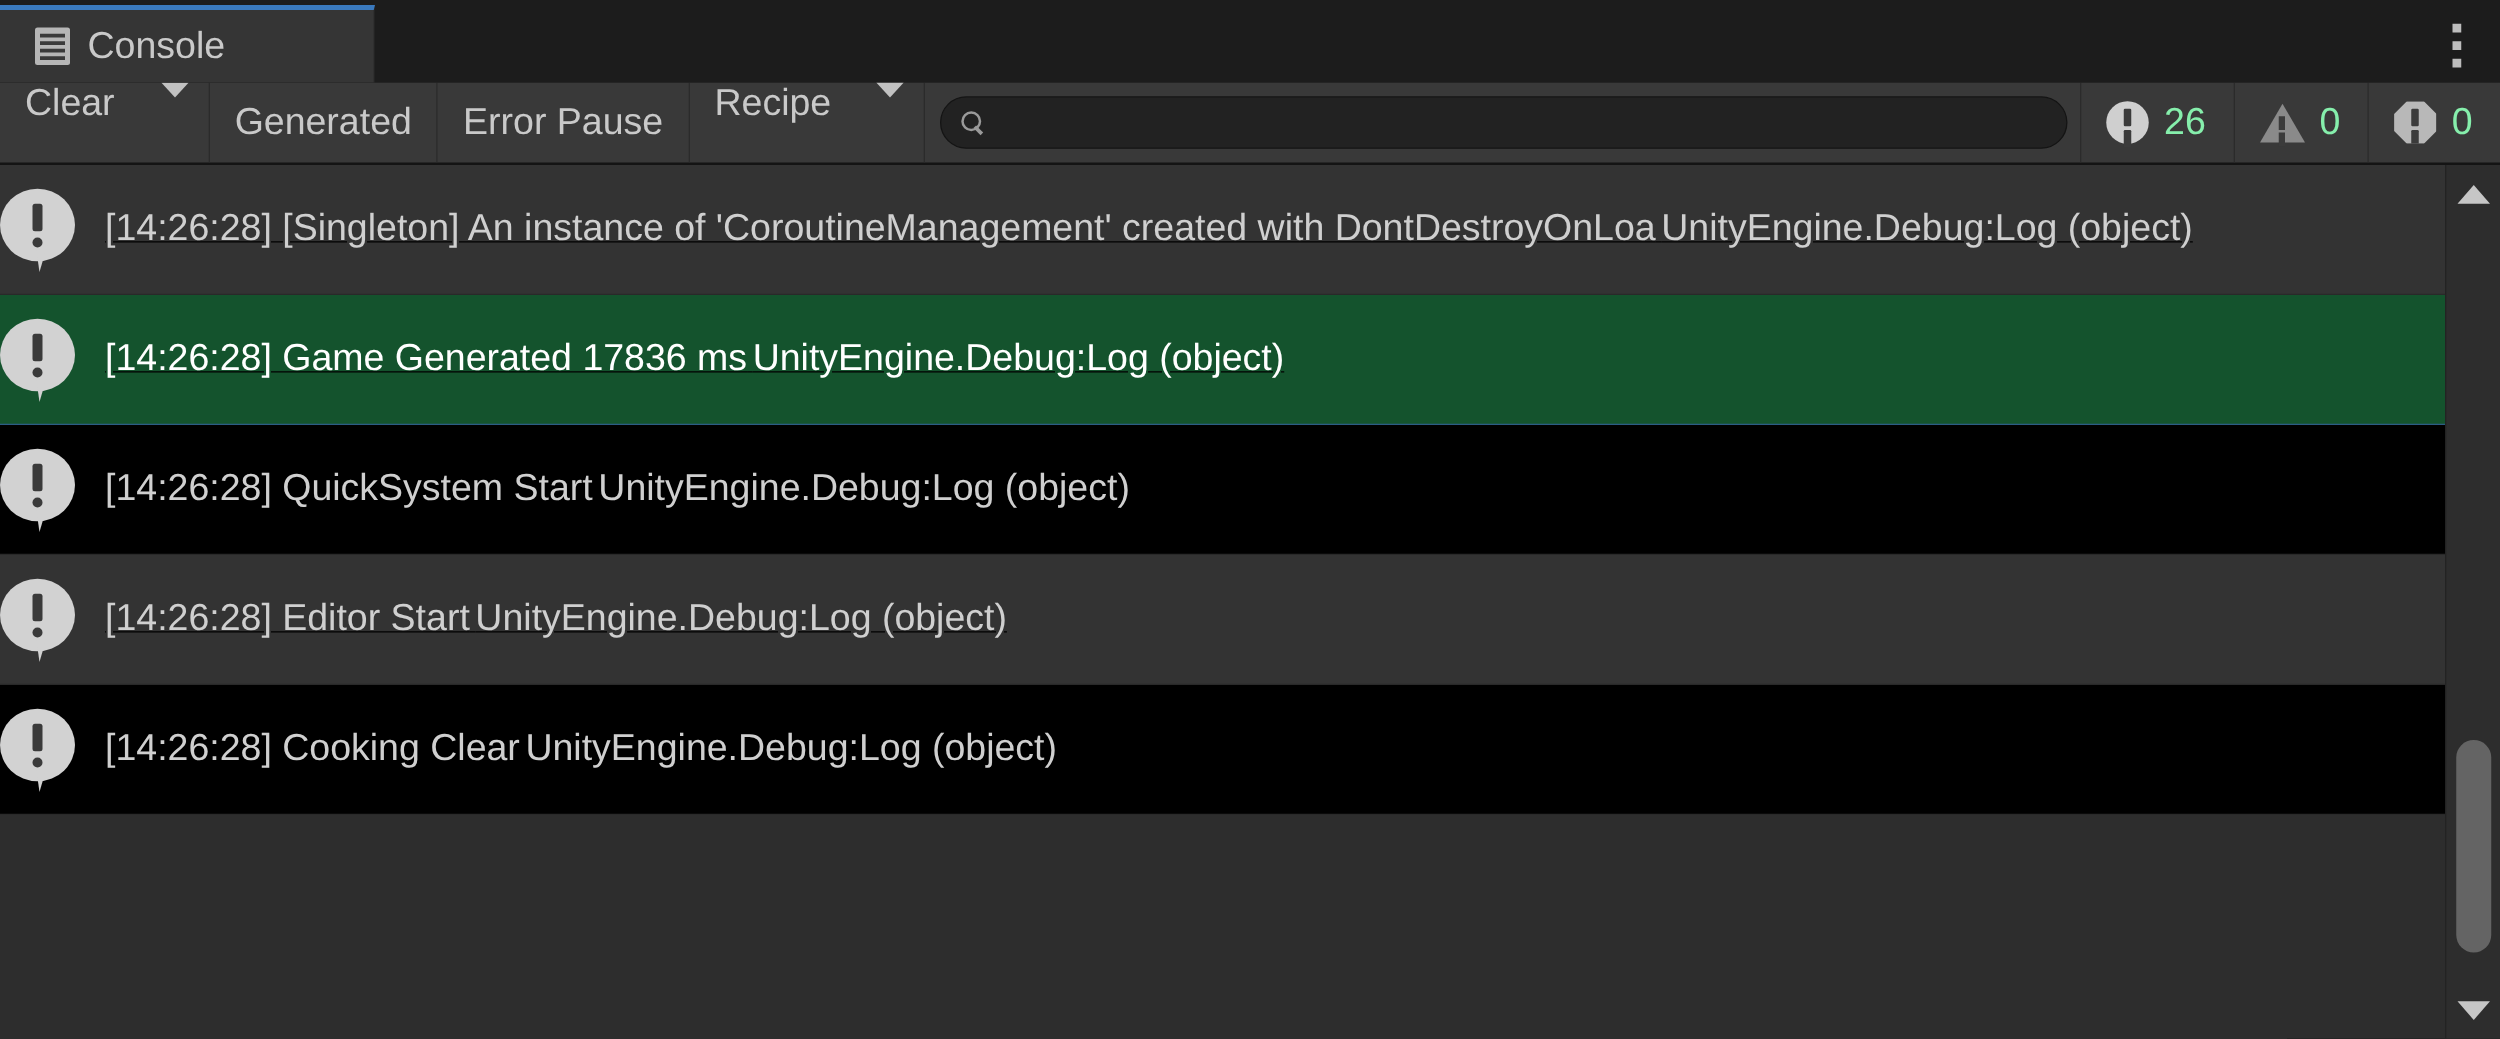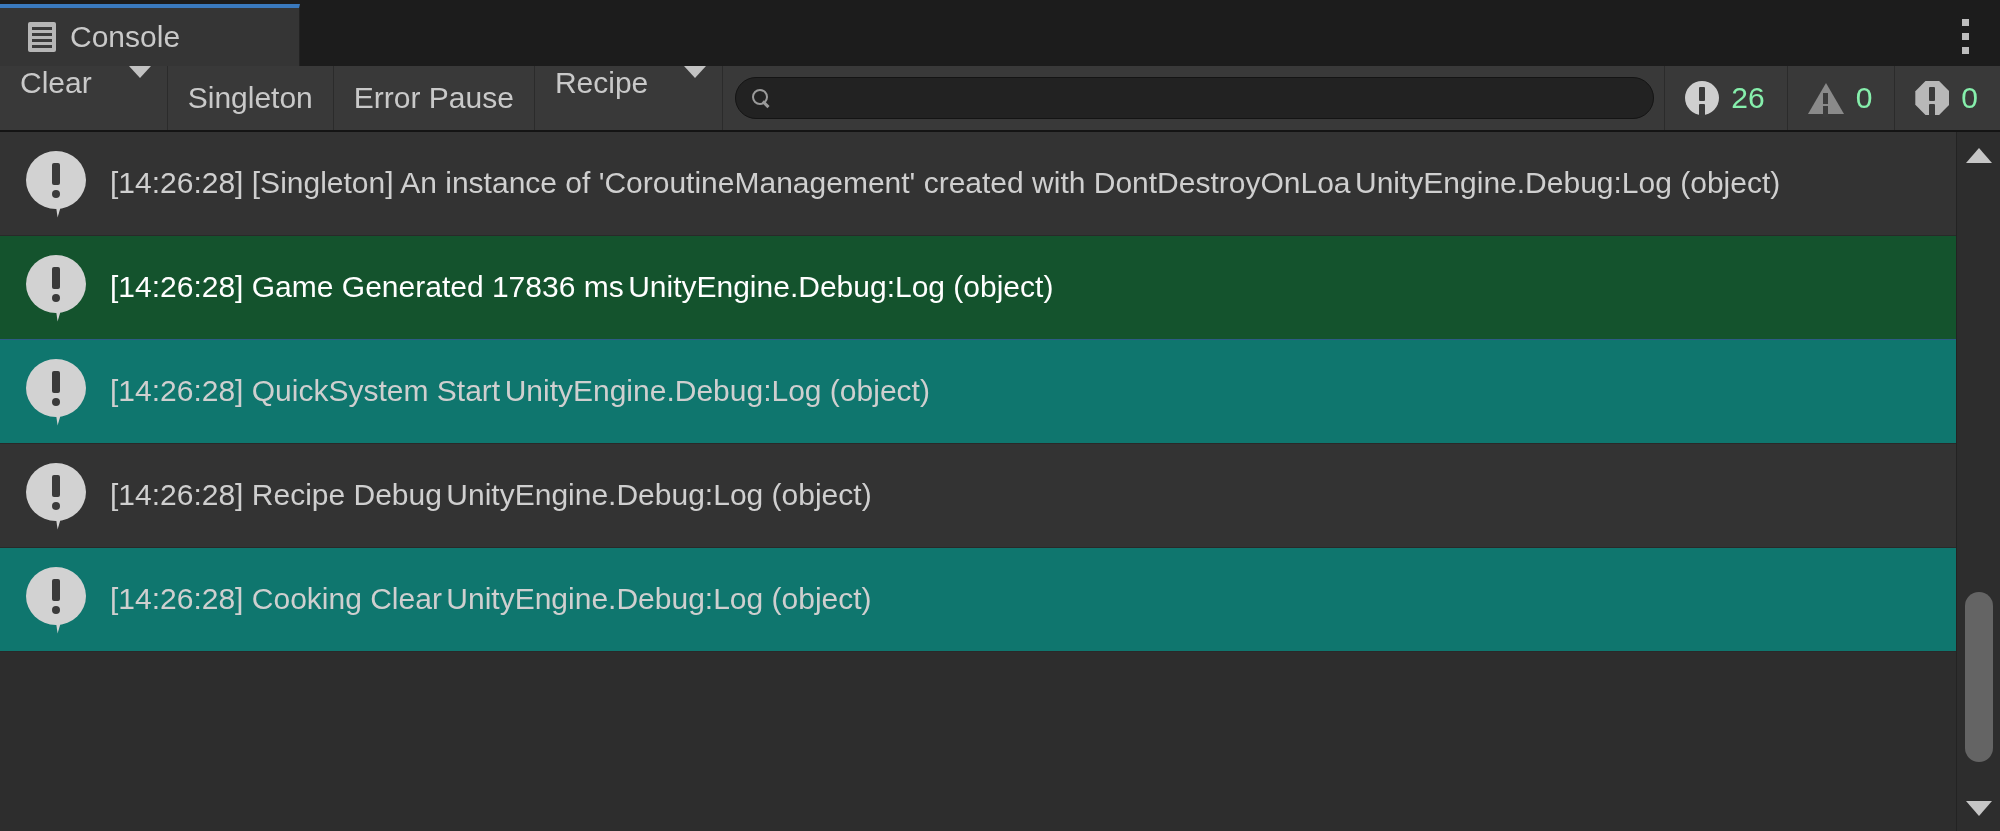--- a/index.html
+++ b/index.html
@@ -262,27 +262,27 @@
   .rows {
     position: absolute;
     left: 0; top: 0; right: 44px; bottom: 0;
     overflow: hidden;
   }
 
   .row {
     height: 104px;
     display: flex;
     align-items: center;
-    padding-left: 26px;
     gap: 22px;
     background: #333333;
     border-bottom: 1px solid #292929;
     overflow: hidden;
-  }
-  .row.alt { background: #0f766e; }
+    text-decoration: underline;
+  }
+  .row.alt { background: #000000; }
   .row.selected { background: #14532d; border-bottom-color: #2c5c85; }
 
   .bubble {
     width: 62px;
     height: 66px;
     position: relative;
     flex: none;
   }
   .bubble .body {
     position: absolute;
@@ -394,21 +394,21 @@
       <div class="tb-btn">
         <span>Clear</span>
       </div>
       <div class="sep"></div>
       <div class="caret-btn">
         <span class="caret"></span>
       </div>
     </div>
 
     <div class="tb-btn">
-      <span>Singleton</span>
+      <span>Generated</span>
     </div>
 
     <div class="tb-btn">
       <span>Error Pause</span>
     </div>
 
     <div class="tb-group">
       <div class="tb-btn">
         <span>Recipe</span>
       </div>
@@ -484,21 +484,21 @@
       </div>
 
       <div class="row">
         <span class="bubble">
           <span class="body"></span>
             <span class="tail"></span>
           <span class="bang"></span>
             <span class="dot"></span>
         </span>
         <span class="msg">
-          <span class="msg-line">[14:26:28] Recipe Debug</span>
+          <span class="msg-line">[14:26:28] Editor Start</span>
           <span class="msg-line">UnityEngine.Debug:Log (object)</span>
         </span>
       </div>
 
       <div class="row alt">
         <span class="bubble">
           <span class="body"></span>
             <span class="tail"></span>
           <span class="bang"></span>
             <span class="dot"></span>

